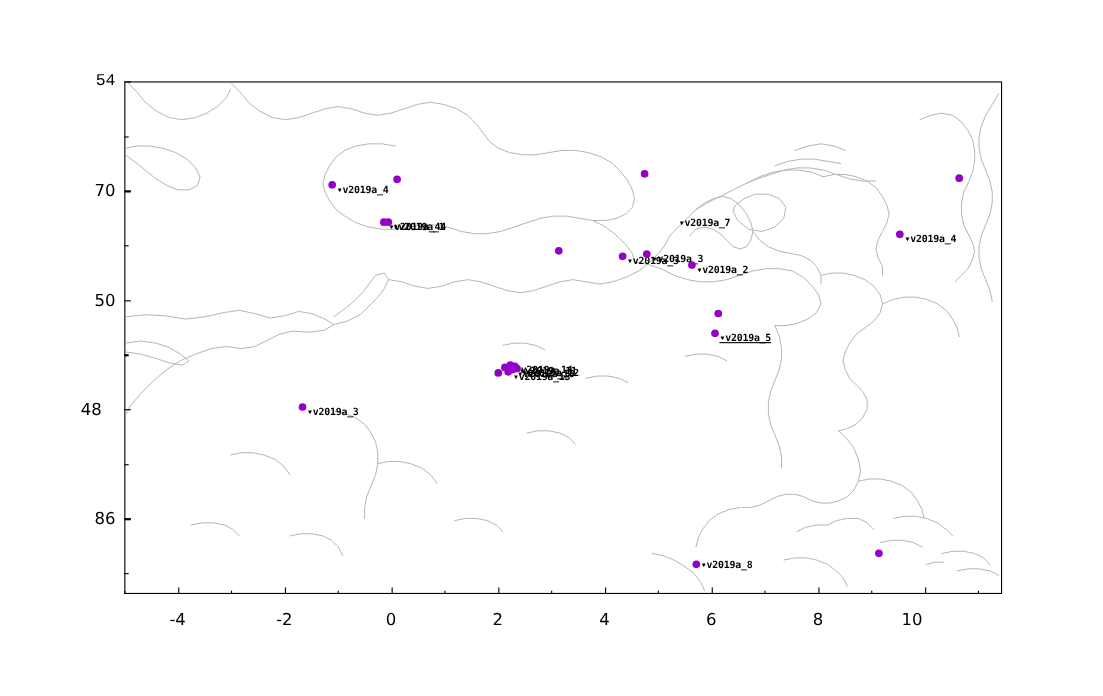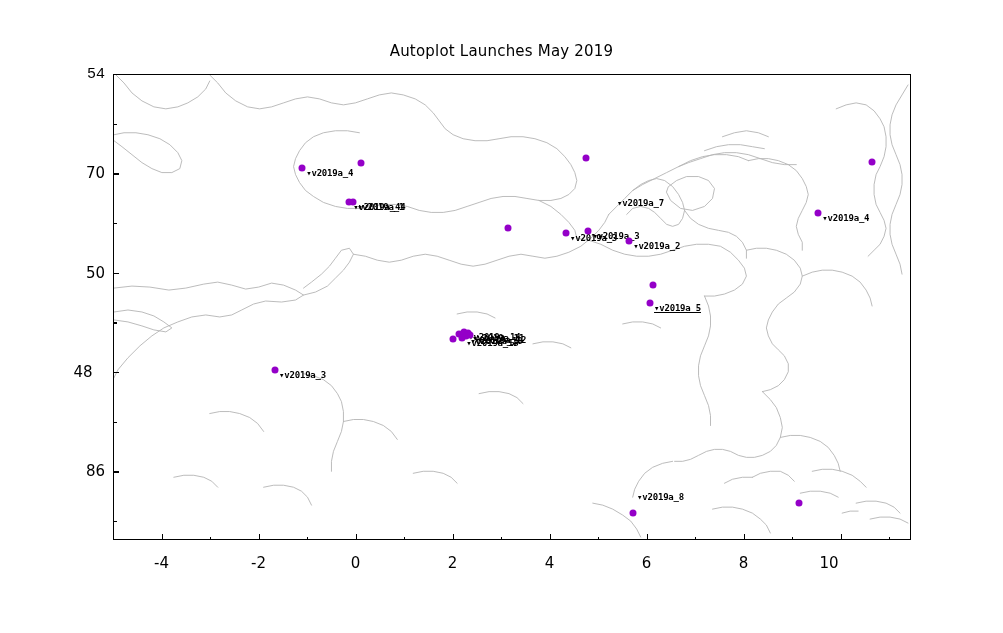--- a/index.html
+++ b/index.html
@@ -96,21 +96,20 @@
     white-space: nowrap;
     transform: translateY(-50%);
     letter-spacing: -0.2px;
   }
 </style>
 </head>
 <body>
 
 <div id="page">
 
-  <div id="chart-title">Autoplot Launches May 2019</div>
 
   <div id="plot-frame">
     <div id="map-layer">
       <svg viewBox="0 0 798 466" preserveAspectRatio="none">
 
         <path class="coast" d="M0,214 L18,212 L36,213 L55,216 L72,214 L90,210 L104,208 L118,211 L132,215 L145,213 L158,209 L170,211 L182,216 L190,221 L182,226 L168,228 L152,227 L140,230 L128,236 L118,241 L106,243 L92,241 L78,243 L64,248 L50,254 L38,262 L26,272 L14,284 L4,296 L0,304"></path>
         <path class="coast" d="M0,238 L14,236 L28,238 L40,242 L50,248 L58,254 L52,258 L40,256 L28,252 L14,248 L0,246"></path>
 
         <path class="coast" d="M190,221 L202,218 L214,212 L222,204 L230,196 L236,188 L240,180 L236,174 L228,176 L222,184 L216,192 L208,200 L198,208 L190,214"></path>
         <path class="coast" d="M240,180 L252,182 L264,186 L276,188 L288,186 L300,182 L312,180 L324,182 L336,186 L348,190 L360,192 L372,190 L384,186 L396,182 L408,180 L420,182 L432,184 L444,182 L456,178 L468,172 L478,164 L486,156 L492,148 L496,140"></path>
@@ -187,21 +186,21 @@
         <div class="datapoint" style="left: 515.183px; top: 166.429px; background: rgb(148, 0, 200);"></div>
         <div class="datalabel" style="left: 519.183px; top: 171.429px;">▾v2019a_2</div>
         <div class="datapoint" style="left: 539.438px; top: 209.65px; background: rgb(148, 0, 200);"></div>
         <div class="datapoint" style="left: 536.043px; top: 227.535px; background: rgb(148, 0, 200);"></div>
         <div class="datalabel" style="left: 540.043px; top: 232.535px; text-decoration: underline;">▾v2019a_5</div>
         <div class="datapoint" style="left: 704.374px; top: 138.111px; background: rgb(148, 0, 200);"></div>
         <div class="datalabel" style="left: 708.374px; top: 143.111px;">▾v2019a_4</div>
         <div class="datapoint" style="left: 757.736px; top: 86.9403px; background: rgb(148, 0, 200);"></div>
         <div class="datapoint" style="left: 684.97px; top: 428.243px; background: rgb(148, 0, 200);"></div>
         <div class="datapoint" style="left: 519.064px; top: 438.179px; background: rgb(148, 0, 200);"></div>
-        <div class="datalabel" style="left: 523.064px; top: 422px;">▾v2019a_8</div>
+        <div class="datalabel" style="left: 523.064px; top: 439px;">▾v2019a_8</div>
         <div class="datapoint" style="left: 338.604px; top: 264.299px; background: rgb(148, 0, 200);"></div>
         <div class="datapoint" style="left: 345.396px; top: 259.33px; background: rgb(148, 0, 200);"></div>
         <div class="datapoint" style="left: 350.247px; top: 257.343px; background: rgb(148, 0, 200);"></div>
         <div class="datalabel" style="left: 354.247px; top: 262.343px;">▾v2019a_14</div>
         <div class="datapoint" style="left: 354.128px; top: 258.337px; background: rgb(148, 0, 200);"></div>
         <div class="datalabel" style="left: 358.128px; top: 263.337px;">▾v2019a_11</div>
         <div class="datapoint" style="left: 352.187px; top: 261.318px; background: rgb(148, 0, 200);"></div>
         <div class="datalabel" style="left: 356.187px; top: 266.318px;">▾v2019a_18</div>
         <div class="datapoint" style="left: 348.306px; top: 263.305px; background: rgb(148, 0, 200);"></div>
         <div class="datalabel" style="left: 352.306px; top: 268.305px;">▾v2019a_13</div>

